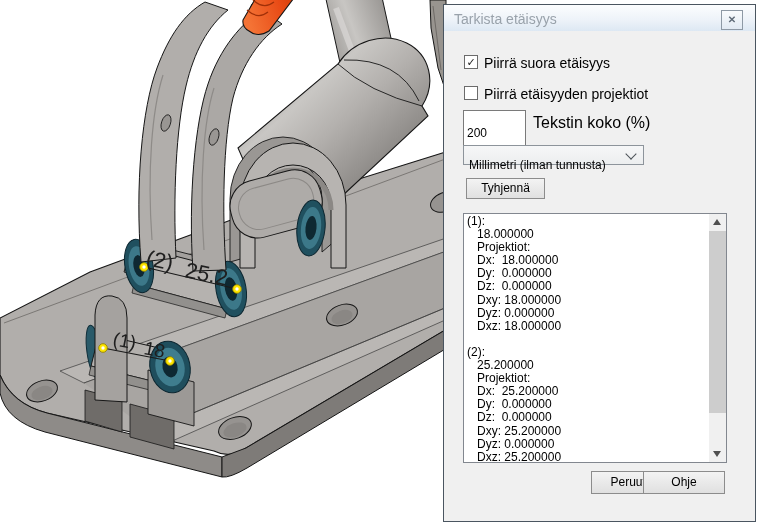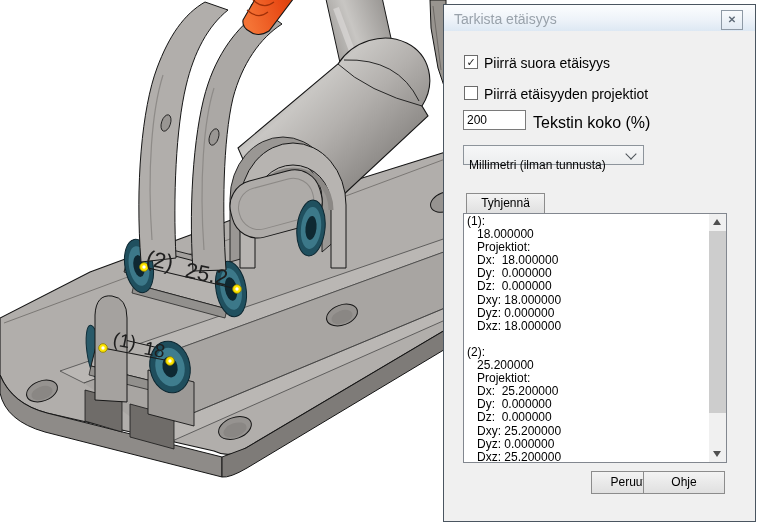--- a/index.html
+++ b/index.html
@@ -14,21 +14,21 @@
   .title{position:absolute;left:10px;top:6px;font-size:14px;color:#99a2ab;}
   .closebtn{position:absolute;right:12px;top:5px;width:20px;height:18px;
             background:linear-gradient(180deg,#f9fbfd,#e2eaf3);
             border:1px solid #8e99a5;color:#5f6b78;font-size:10px;font-weight:bold;
             text-align:center;line-height:18px;cursor:default;}
   .cbrow{position:absolute;left:20px;height:14px;}
   .cbbox{position:absolute;left:0;top:0;width:12px;height:12px;background:#fff;
          border:1px solid #6b6b6b;font-size:11px;line-height:12px;text-align:center;color:#1a1a1a;}
   .cblabel{position:absolute;left:20px;top:0;font-size:14px;color:#000;white-space:nowrap;}
   .txtinput{position:absolute;left:19px;top:105px;width:55px;height:16px;border:1px solid #7a7a7a;
-            font-family:"Liberation Sans",sans-serif;font-size:12px;padding:1px 3px;background:#fff;color:#000;}
+            font-family:"Liberation Sans",sans-serif;font-size:12px;padding:14px 3px;background:#fff;color:#000;}
   .inlabel{position:absolute;left:89px;top:109px;font-size:16px;color:#000;}
   .combo{position:absolute;left:19px;top:140px;width:179px;height:18px;
          background:linear-gradient(180deg,#f6f7f8,#eceeef);border:1px solid #8d949b;}
   .combo-text{position:absolute;left:5px;top:12px;font-size:12px;color:#000;white-space:nowrap;}
   .chev{position:absolute;right:8px;top:4px;width:7px;height:7px;
         border-right:1.6px solid #4c5258;border-bottom:1.6px solid #4c5258;transform:rotate(45deg);}
   .btn{position:absolute;background:linear-gradient(180deg,#f3f3f3,#e0e0e0);
        border:1px solid #8c8c8c;font-size:12px;color:#000;text-align:center;line-height:21px;}
   .results{position:absolute;left:19px;top:208px;width:262px;height:248px;background:#fff;
            border:1px solid #82878f;}
@@ -201,21 +201,21 @@
     </div>
 
     <input class="txtinput" value="200" style="">
     <div class="inlabel">Tekstin koko (%)</div>
 
     <div class="combo">
       <span class="combo-text">Millimetri (ilman tunnusta)</span>
       <span class="chev"></span>
     </div>
 
-    <div class="btn" style="left:22px;top:188px;width:77px;height:19px;line-height:19px;">Tyhjennä</div>
+    <div class="btn" style="left:22px;top:173px;width:77px;height:19px;line-height:19px;">Tyhjennä</div>
 
     <div class="results">
       <div class="results-text">(1):
    18.000000
    Projektiot:
    Dx:  18.000000
    Dy:  0.000000
    Dz:  0.000000
    Dxy: 18.000000
    Dyz: 0.000000

